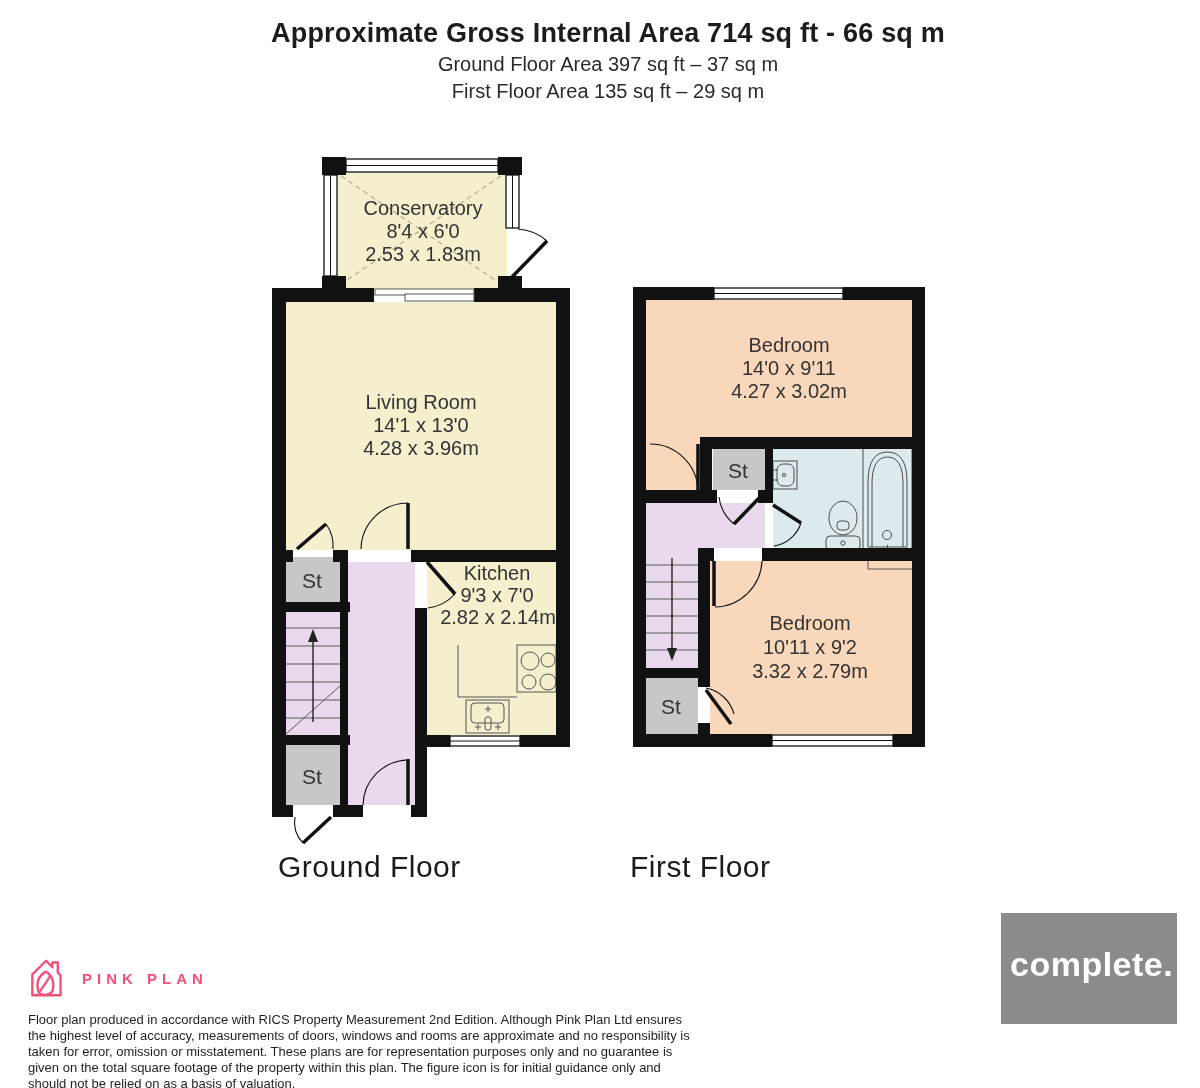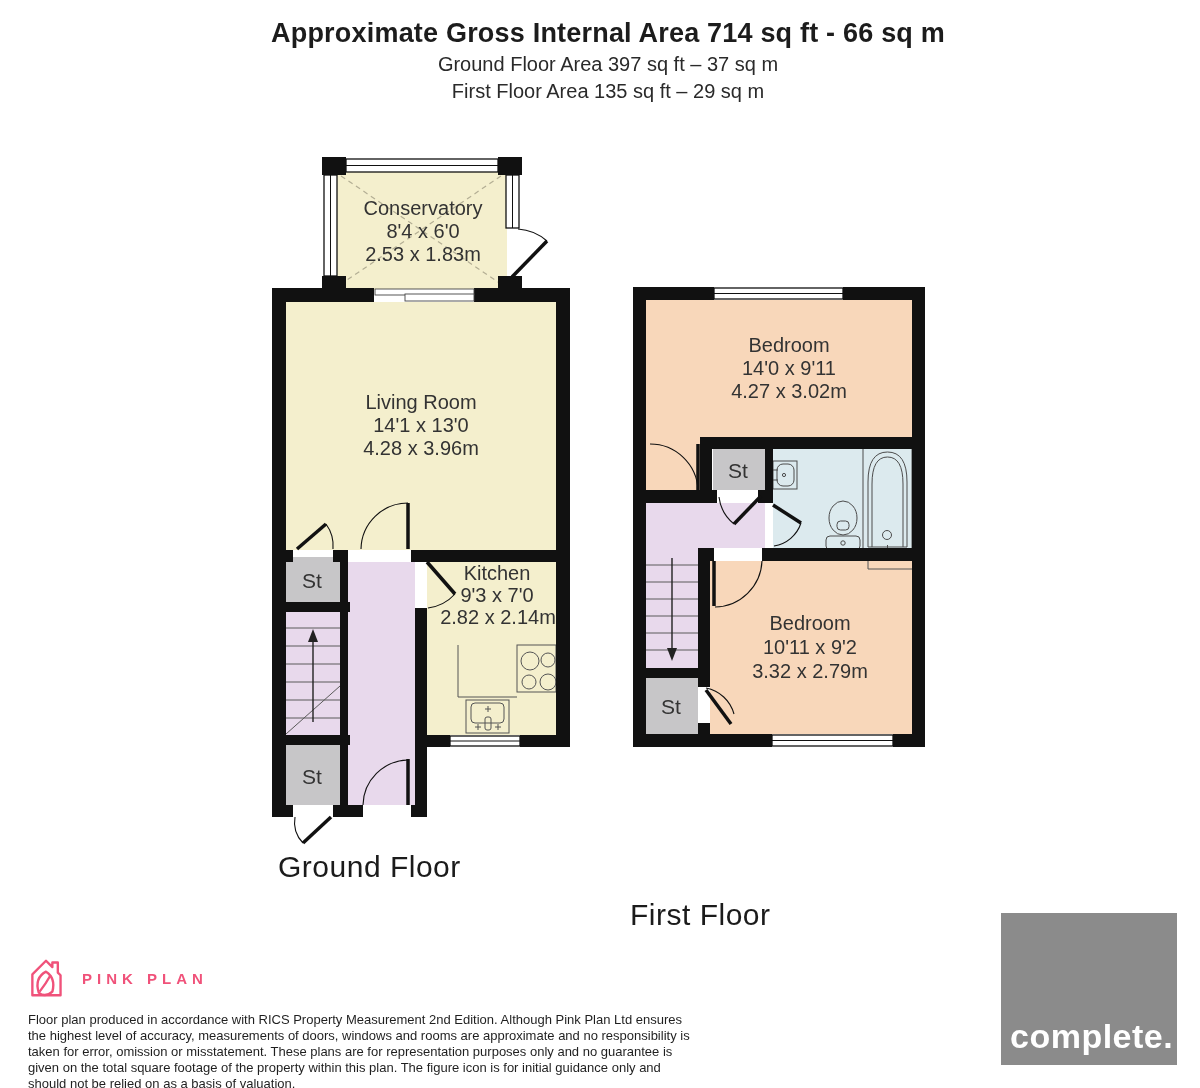--- a/index.html
+++ b/index.html
@@ -5,31 +5,31 @@
   html,body{margin:0;padding:0;background:#ffffff;}
   #canvas{position:relative;width:1200px;height:1088px;background:#ffffff;overflow:hidden;
           font-family:"Liberation Sans", sans-serif;}
   
   .hdr{position:absolute;left:8px;top:18px;width:1200px;text-align:center;color:#1c1c1c;}
   .hdr .l1{font-size:27px;font-weight:700;letter-spacing:.2px;}
   .hdr .l2,.hdr .l3{font-size:20px;font-weight:400;margin-top:4px;color:#2a2a2a;}
   
   .floor-label{position:absolute;font-size:30px;font-weight:400;color:#1b1b1b;letter-spacing:.5px;}
   #gf-label{left:270px;top:850px;margin-left:8px;}
-  #ff-label{left:630px;top:898px;}
+  #ff-label{left:630px;top:850px;}
   
   #plan{position:absolute;left:0;top:0;}
   .room-text{font-family:"Liberation Sans",sans-serif;font-size:20px;fill:#333;text-anchor:middle;}
   .st-text{font-family:"Liberation Sans",sans-serif;font-size:21px;fill:#333;text-anchor:middle;}
   
   #brand{position:absolute;left:26px;top:952px;height:52px;display:flex;align-items:center;text-align:center;}
   #brand-name{color:#f0527a;font-size:15px;font-weight:700;letter-spacing:5px;margin-left:16px;}
   #disclaimer{position:absolute;left:28px;top:1012px;width:668px;font-size:13px;line-height:1.24;color:#1f1f1f;}
-  #agency-box{position:absolute;left:1001px;top:913px;width:176px;height:152px;background:#8b8b8b;
-              display:flex;align-items:flex-end;}
+  #agency-box{position:absolute;left:1001px;top:913px;width:176px;height:111px;background:#8b8b8b;
+              display:flex;align-items:center;}
   #agency-text{color:#ffffff;font-size:34px;font-weight:700;letter-spacing:.5px;margin:0 0 9px 9px;}
 </style>
 </head>
 <body>
 
 <div id="canvas">
 
   <div class="hdr">
     <div class="l1">Approximate Gross Internal Area 714 sq ft - 66 sq m</div>
     <div class="l2">Ground Floor Area 397 sq ft – 37 sq m</div>

